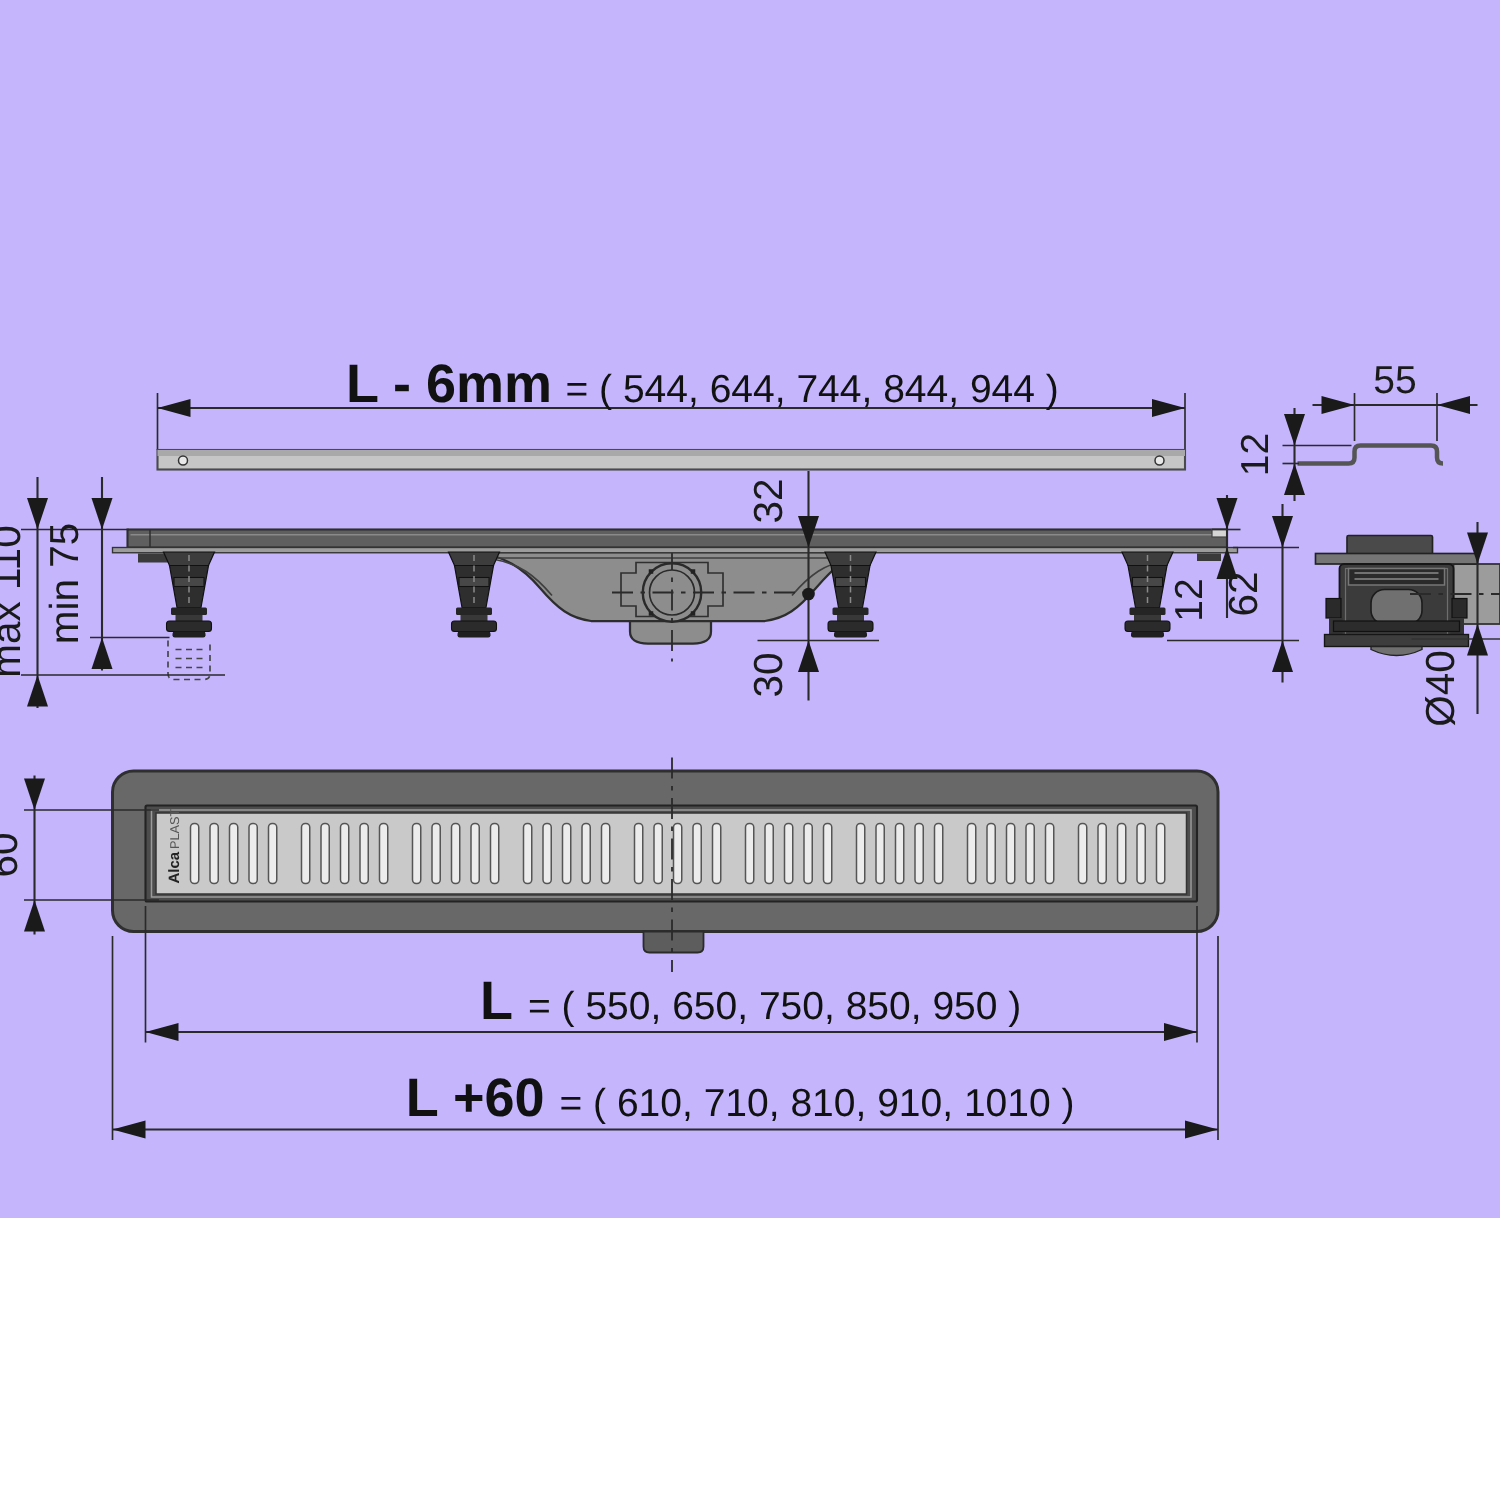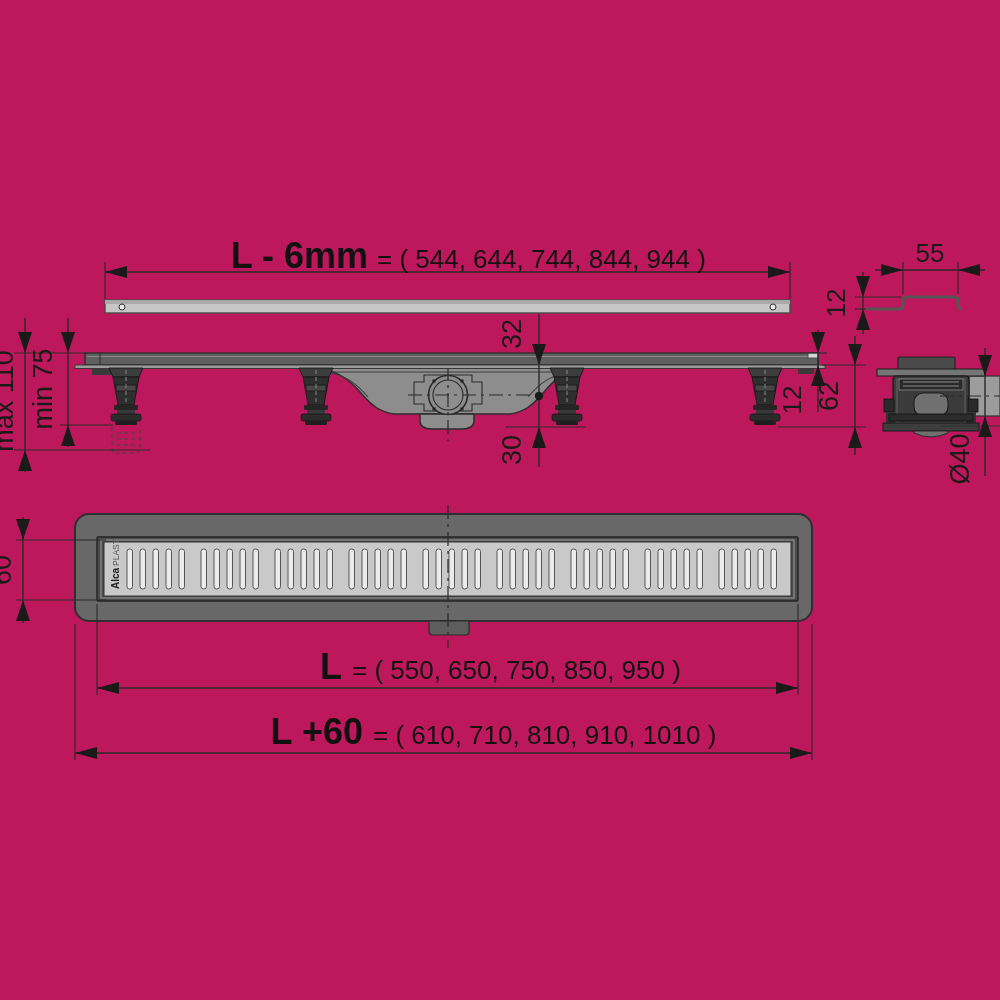--- a/index.html
+++ b/index.html
@@ -1,16 +1,16 @@
 <!DOCTYPE html>
 <html><head>
 <meta charset="utf-8">
 <style>
   html,body{margin:0;padding:0;background:#fff;}
-  #canvas{position:relative;width:1000px;height:1000px;background:#be185d;overflow:hidden;
+  #canvas{position:relative;width:1000px;height:812px;background:#c4b5fd;overflow:hidden;
           font-family:"Liberation Sans", sans-serif;}
   svg{display:block;}
   .dim-line{stroke:#2a2a2a;stroke-width:1.4;fill:none;}
   .ext-line{stroke:#2a2a2a;stroke-width:1.1;fill:none;}
   .arrow{fill:#1a1a1a;stroke:none;}
   .cl{stroke:#2a2a2a;stroke-width:1.2;fill:none;stroke-dasharray:14 5 3 5;}
   .dimtext{fill:#1a1a1a;font-size:26px;}
   .dimtext-big{fill:#1a1a1a;font-size:27px;}
   .bigbold{fill:#111;font-size:36px;font-weight:bold;}
   .vals{fill:#111;font-size:26px;}

